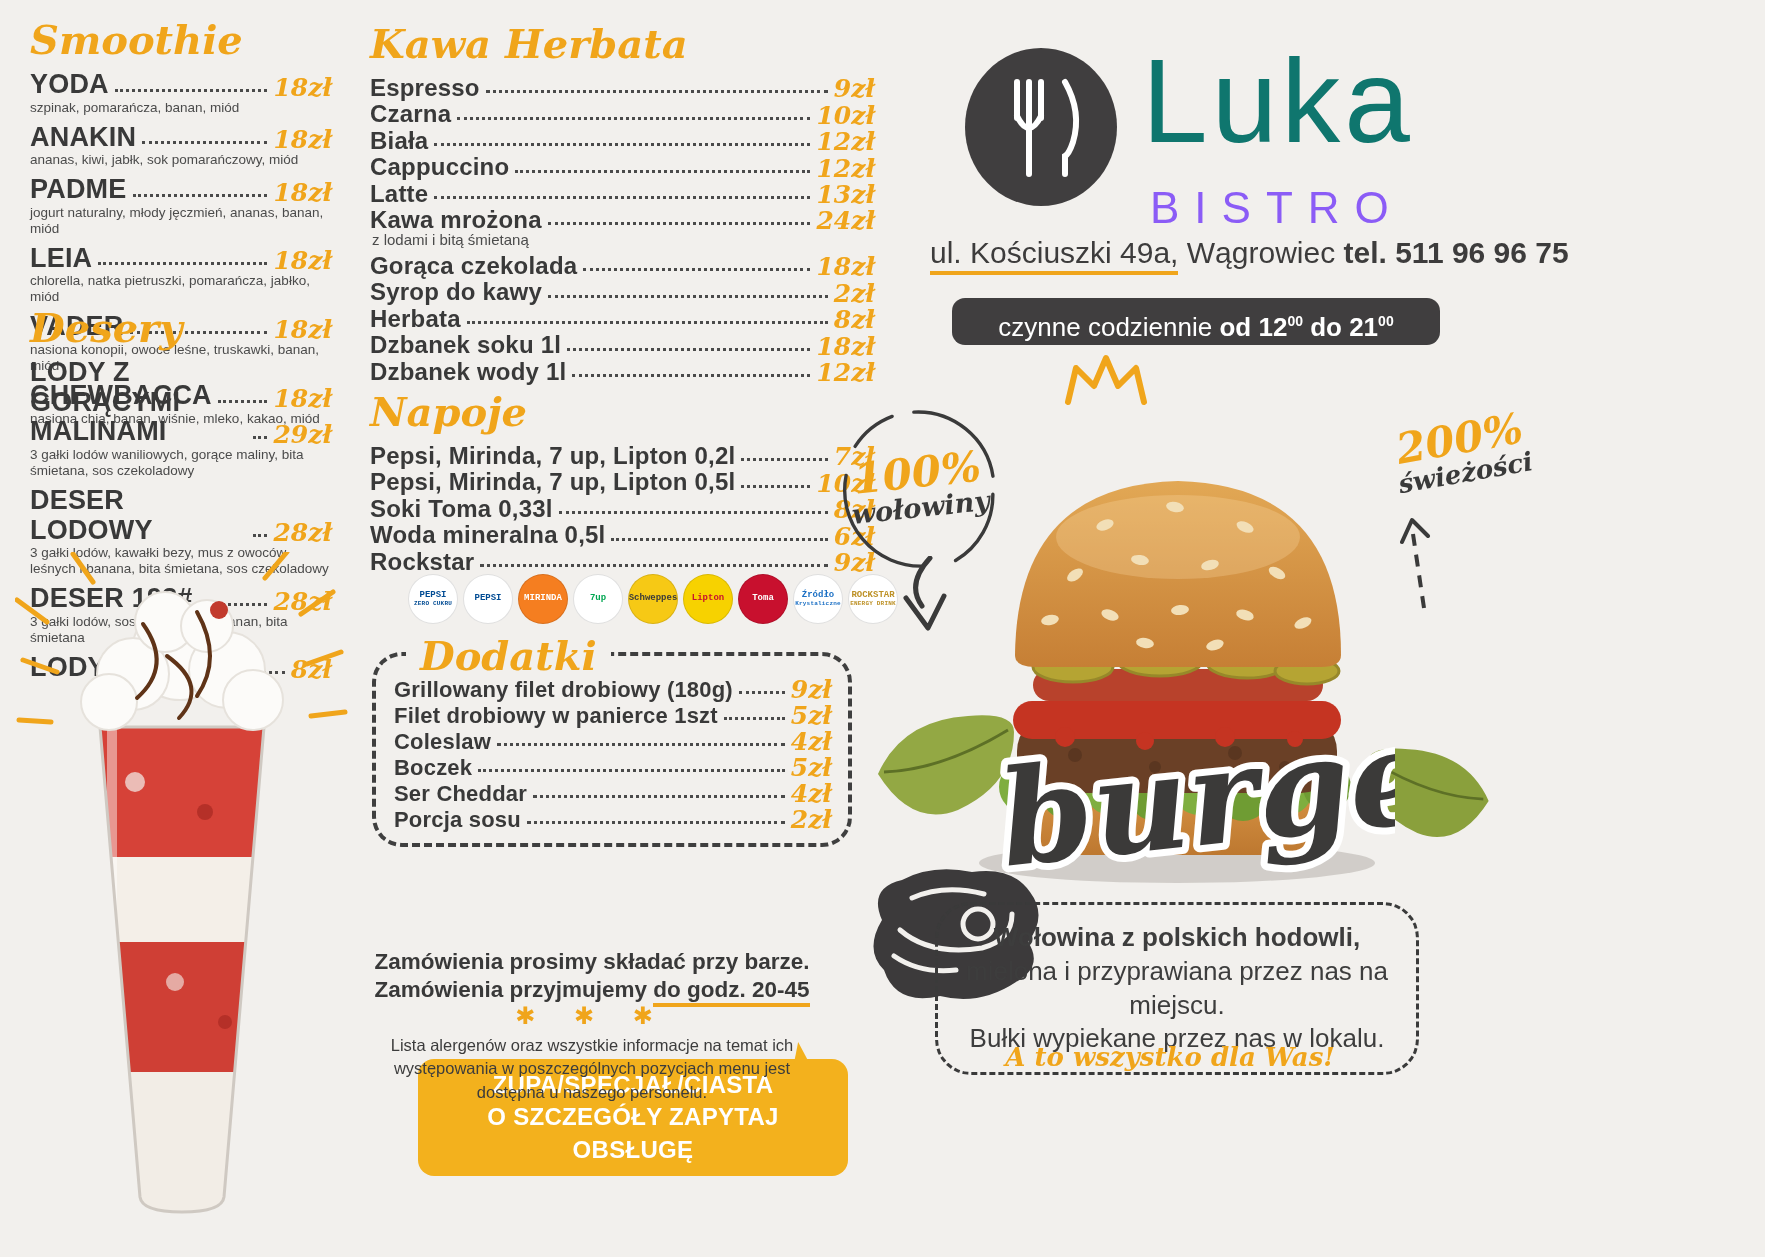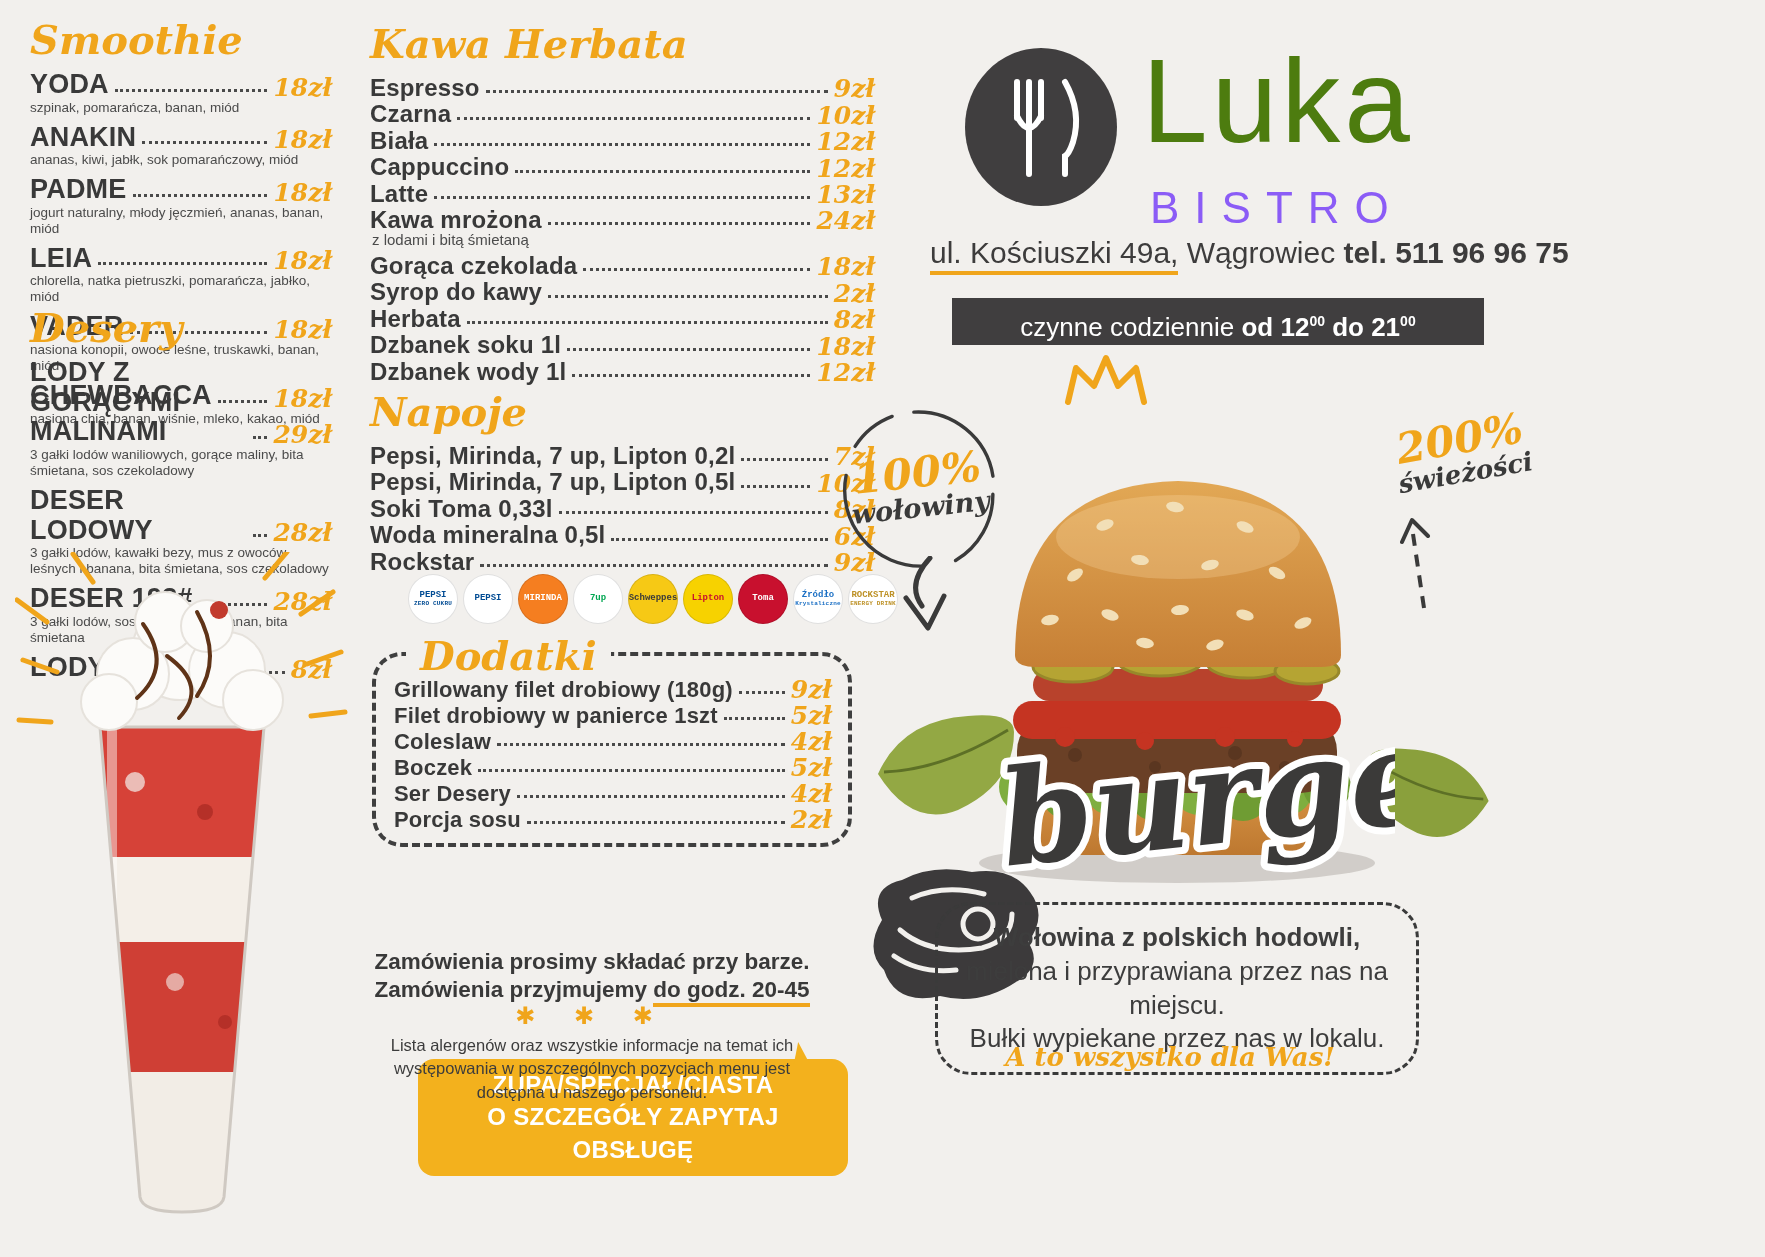--- a/index.html
+++ b/index.html
@@ -32,21 +32,21 @@
                border-radius:16px;padding:10px 6px;line-height:1.35;position:relative;letter-spacing:.3px;}
   .special-box .tail{position:absolute;top:-17px;right:44px;width:0;height:0;
                border-left:16px solid transparent;border-bottom:22px solid #f3b11d;transform:skewX(28deg);}
   .orders{font-weight:700;font-size:22.5px;text-align:center;color:#393939;line-height:1.25;}
   .orders .u{border-bottom:4px solid #f0a51b;padding-bottom:1px;}
   .stars{text-align:center;color:#f0a51b;font-size:24px;letter-spacing:16px;}
   .allergen{font-size:16.5px;text-align:center;color:#3c3c3c;line-height:1.42;}
   
   .logo-circle{width:152px;height:158px;border-radius:50%;background:#403e3f;display:flex;
                align-items:center;justify-content:center;}
-  .luka{font-size:118px;font-weight:400;color:#4d7c0f;letter-spacing:4px;line-height:1;}
+  .luka{font-size:118px;font-weight:400;color:#0f766e;letter-spacing:4px;line-height:1;}
   .bistro{font-size:44px;font-weight:300;color:#8b5cf6;letter-spacing:15px;line-height:1;margin-top:16px;}
   .address{font-size:30px;color:#3d3c3c;text-align:center;white-space:nowrap;}
   .address .street{border-bottom:4px solid #f0a51b;padding-bottom:2px;}
   .address .phone{font-weight:700;}
   .hours-bar{background:#403e3f;color:#fff;height:47px;line-height:47px;text-align:center;
              font-size:26px;white-space:nowrap;}
   .hours-bar b{font-weight:700;}
   .hours-bar sup{font-size:14px;vertical-align:super;font-weight:700;}
   .badge-annot{text-align:center;}
   .badge-annot .pct{font-family:"DejaVu Serif",serif;font-style:italic;font-weight:700;
@@ -442,21 +442,21 @@
         <div>
           <div class="mrow">
             <span class="nm">Boczek</span>
             <span class="lead"></span>
             <span class="pr">5zł</span>
           </div>
         </div>
 
         <div>
           <div class="mrow">
-            <span class="nm">Ser Desery</span>
+            <span class="nm">Ser Cheddar</span>
             <span class="lead"></span>
             <span class="pr">4zł</span>
           </div>
         </div>
 
         <div>
           <div class="mrow">
             <span class="nm">Porcja sosu</span>
             <span class="lead"></span>
             <span class="pr">2zł</span>
@@ -492,21 +492,21 @@
       </g>
     </svg>
   </div>
   <div class="abs luka" style="left:1142px;top:42px;">Luka</div>
   <div class="abs bistro" style="left:1150px;top:170px;">BISTRO</div>
 
   <div class="abs address" style="left:930px;top:236px;width:600px;">
     <span class="street">ul. Kościuszki 49a,</span><span> Wągrowiec </span><span class="phone">tel. 511 96 96 75</span>
   </div>
 
-  <div class="abs hours-bar" style="left:952px;top:298px;width:532px;">
+  <div class="abs hours-bar" style="left:952px;top:298px;width:488px;border-radius:13px;">
     <span>czynne codziennie </span><b>od 12</b><sup>00</sup><b> do 21</b><sup>00</sup>
   </div>
 
   <svg class="abs" style="left:1058px;top:352px;" width="95" height="60" viewBox="0 0 95 60">
     <path d="M10 50 L18 16 L36 34 L48 6 L60 34 L78 16 L86 50" fill="none" stroke="#f0a51b" stroke-width="6" stroke-linejoin="round" stroke-linecap="round"></path>
   </svg>
 
   <div class="abs badge-annot" style="left:838px;top:406px;width:162px;height:168px;transform:rotate(-6deg);">
     <svg width="162" height="168" viewBox="0 0 162 168" style="position:absolute;left:0;top:0;">
       <g fill="none" stroke="#3a3a3a" stroke-width="3.4" stroke-linecap="round">

